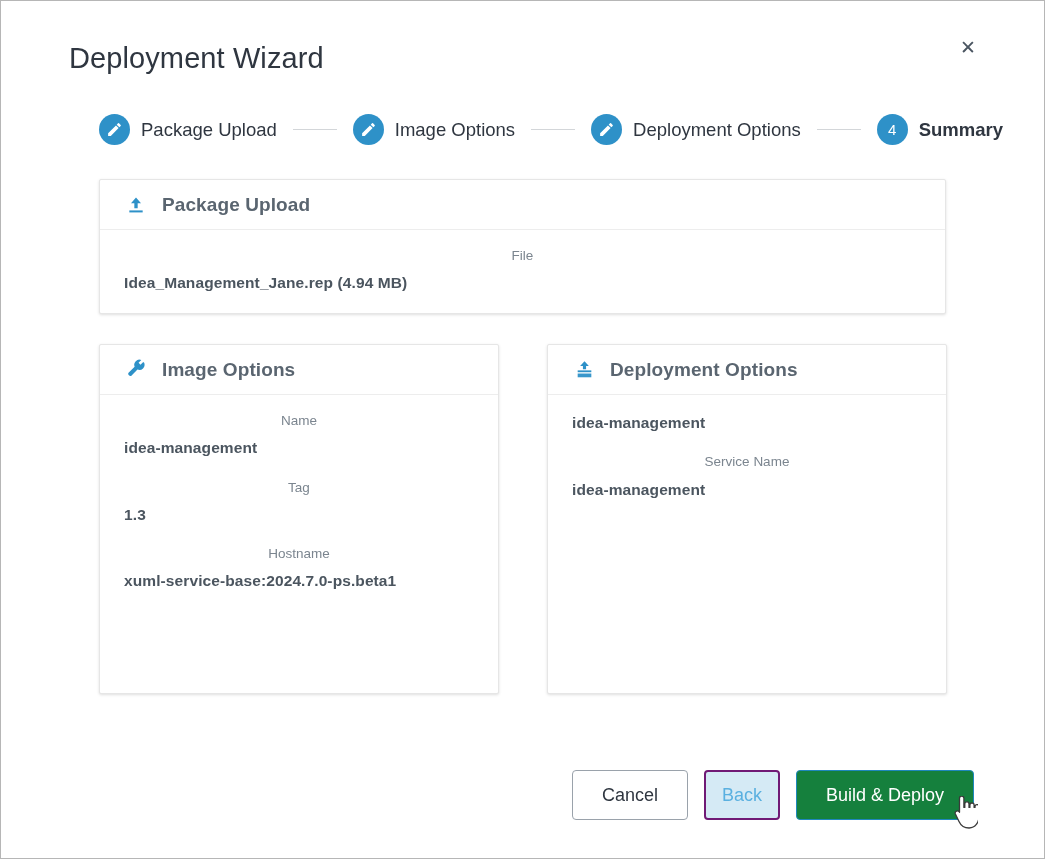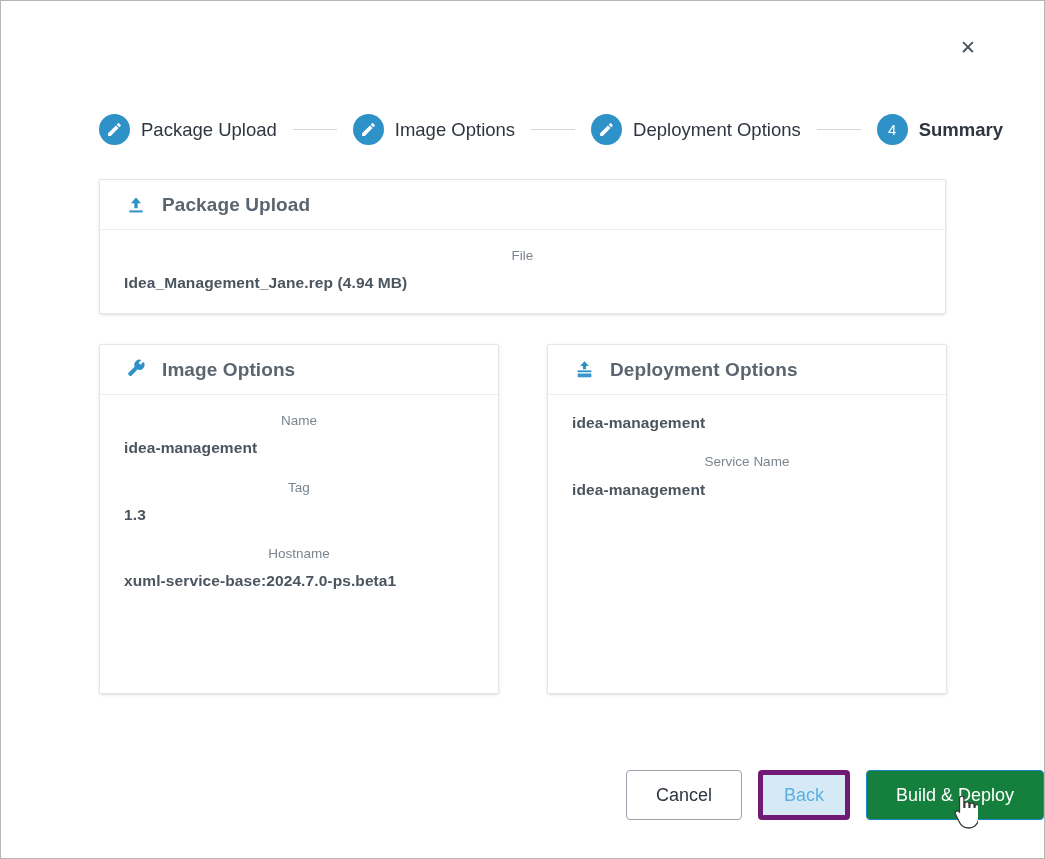--- a/index.html
+++ b/index.html
@@ -124,20 +124,21 @@
 
   #card-upload { left: 98px; top: 178px; width: 847px; }
   #card-image  { left: 98px; top: 343px; width: 400px; height: 350px; }
   #card-deploy { left: 546px; top: 343px; width: 400px; height: 350px; }
 
   
   .footer {
     position: absolute;
     left: 0; right: 0;
     top: 769px;
+    padding-right: 70px;
     display: flex;
     justify-content: flex-end;
     align-items: center;
     gap: 16px;
   }
   .btn {
     height: 50px;
     border-radius: 4px;
     font-size: 18px;
     display: flex; align-items: center; justify-content: center;
@@ -145,23 +146,23 @@
     user-select: none;
     white-space: nowrap;
   }
   .btn-cancel {
     width: 116px;
     background: #ffffff;
     border: 1px solid #9aa2ab;
     color: #2f3640;
   }
   .btn-back {
-    width: 92px;
+    width: 76px;
     background: #d5eaf5;
-    border: 5px solid #701a75;
+    border: 2px solid #701a75;
     color: #5ab0e0;
   }
   .btn-primary {
     width: 178px;
     background: #15803d;
     border: 1px solid #1f87bd;
     color: #ffffff;
     position: relative;
   }
 
@@ -173,20 +174,21 @@
     pointer-events: none;
   }
 </style>
 </head>
 <body>
 
 <div class="dialog">
 
   <div class="close-btn">✕</div>
 
+  <div class="title">Deployment Wizard</div>
 
   <div class="stepper">
 
     <div class="step">
       <div class="step-circle">
         <svg width="17" height="17" viewBox="0 0 24 24" fill="#ffffff">
           <path d="M3 17.25V21h3.75L17.81 9.94l-3.75-3.75L3 17.25zM20.71 7.04a1 1 0 0 0 0-1.41l-2.34-2.34a1 1 0 0 0-1.41 0l-1.83 1.83 3.75 3.75 1.83-1.83z"></path>
         </svg>
       </div>
       <div class="step-label">Package Upload</div>

